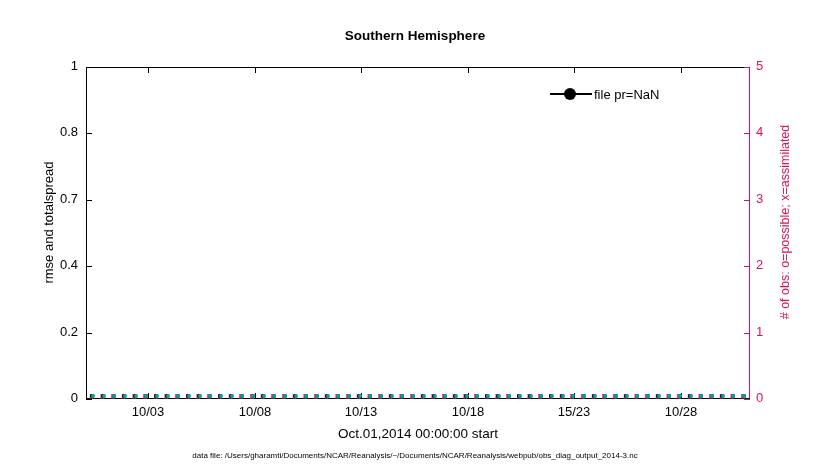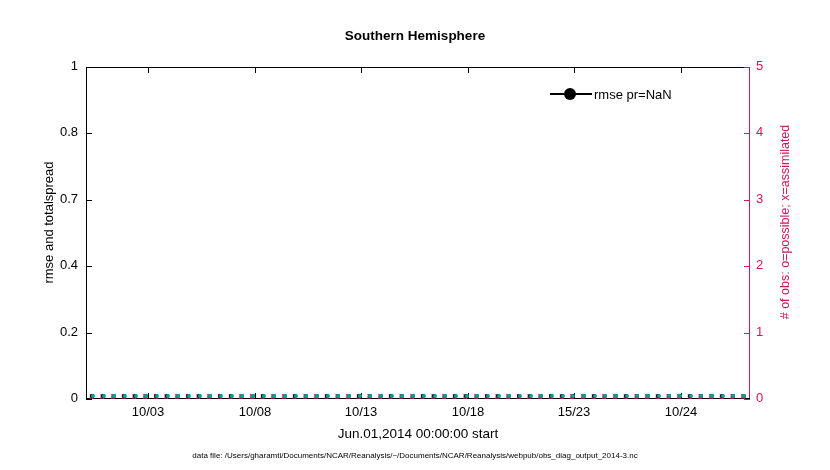--- a/index.html
+++ b/index.html
@@ -223,31 +223,31 @@
   <div class="title-block">
     <div class="title-line">Southern Hemisphere</div>
   </div>
 
   <div class="plot-frame"></div>
   <div class="right-axis-line"></div>
   <div class="bottom-axis-line"></div>
 
   <div class="yaxis-title-left">rmse and totalspread</div>
   <div class="yaxis-title-right"># of obs: o=possible; x=assimilated</div>
-  <div class="xaxis-title">Jun.01,2014 00:00:00 start</div>
+  <div class="xaxis-title">Oct.01,2014 00:00:00 start</div>
 
   <div class="footer-note">data file: /Users/gharamti/Documents/NCAR/Reanalysis/~/Documents/NCAR/Reanalysis/webpub/obs_diag_output_2014-3.nc</div>
 
   <div class="legend">
     <div class="legend-row">
       <span class="legend-sym">
         <span class="lseg" style="background:#000000;"></span>
         <span class="lmark circle" style="background:#000000;"></span>
       </span>
-      <span class="legend-label">rmse pr=NaN</span>
+      <span class="legend-label">file pr=NaN</span>
     </div>
   </div>
 
   <div id="axes-layer">
       <div class="tick tick-left" style="left: 86px; top: 399px;"></div>
       <div class="tick tick-left" style="left: 744px; top: 399px; background: rgb(212, 20, 90);"></div>
       <div class="ylabel-left" style="top: 390px;">0</div>
       <div class="tick tick-left" style="left: 86px; top: 333px;"></div>
       <div class="tick tick-left" style="left: 744px; top: 333px; background: rgb(212, 20, 90);"></div>
       <div class="ylabel-left" style="top: 324px;">0.2</div>
@@ -279,21 +279,21 @@
       <div class="tick tick-top" style="left: 361px; top: 67px;"></div>
       <div class="xlabel-tick" style="left: 326px;">10/13</div>
       <div class="tick tick-bottom" style="left: 468px; top: 393px;"></div>
       <div class="tick tick-top" style="left: 468px; top: 67px;"></div>
       <div class="xlabel-tick" style="left: 433px;">10/18</div>
       <div class="tick tick-bottom" style="left: 574px; top: 393px;"></div>
       <div class="tick tick-top" style="left: 574px; top: 67px;"></div>
       <div class="xlabel-tick" style="left: 539px;">15/23</div>
       <div class="tick tick-bottom" style="left: 681px; top: 393px;"></div>
       <div class="tick tick-top" style="left: 681px; top: 67px;"></div>
-      <div class="xlabel-tick" style="left: 646px;">10/24</div>
+      <div class="xlabel-tick" style="left: 646px;">10/28</div>
     </div>
 
   <div class="obs-band" id="obs-band">
       <span class="obs-mark" style="left: 2.33871px;">o</span>
       <span class="obs-mark" style="left: 2.33871px;">x</span>
       <span class="obs-mark" style="left: 13.0161px;">o</span>
       <span class="obs-mark" style="left: 13.0161px;">x</span>
       <span class="obs-mark" style="left: 23.6935px;">o</span>
       <span class="obs-mark" style="left: 23.6935px;">x</span>
       <span class="obs-mark" style="left: 34.371px;">o</span>

